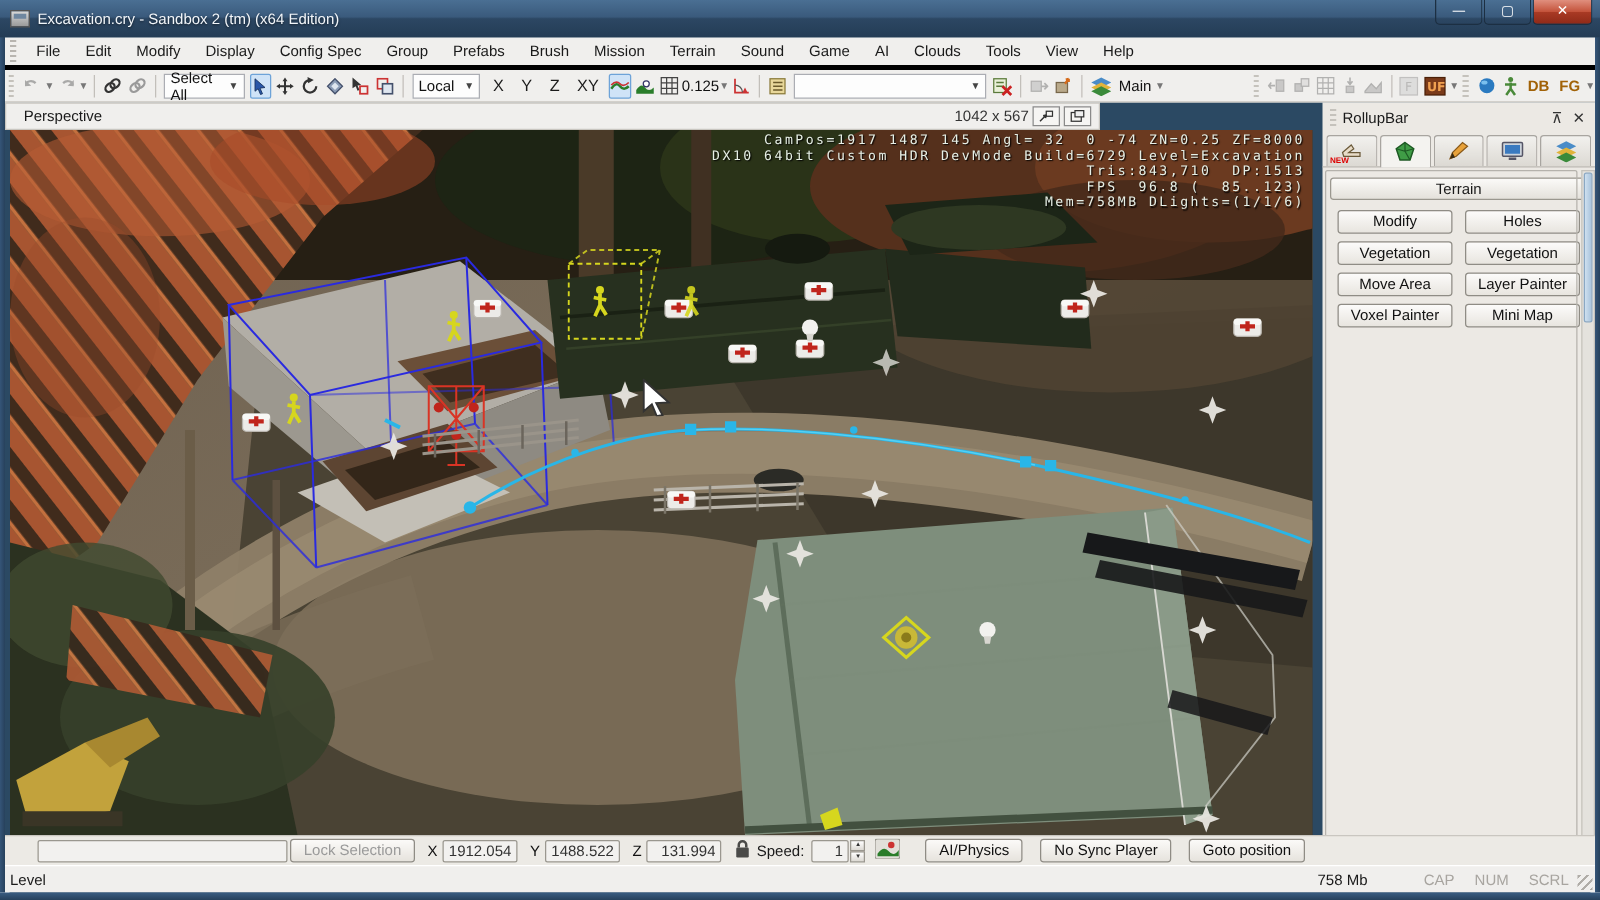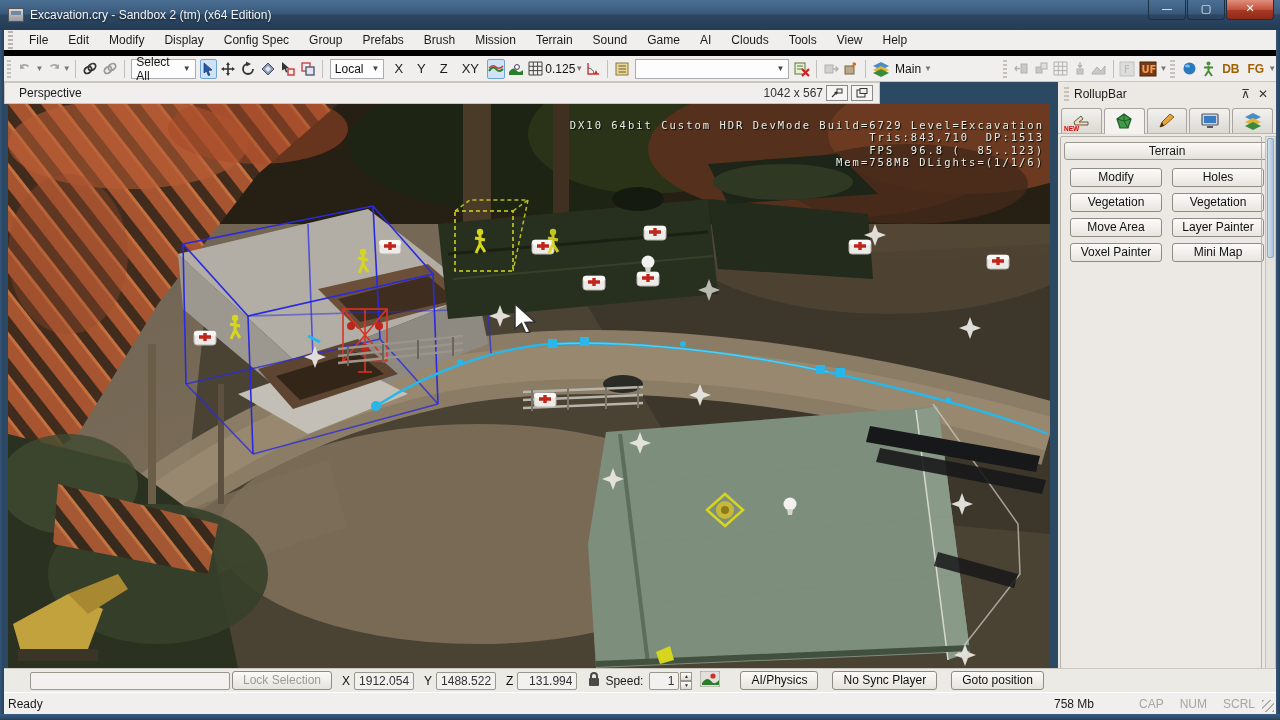--- a/index.html
+++ b/index.html
@@ -16,21 +16,21 @@
   .titlebar .appicon::after { content:""; position:absolute; left:2px; top:2px; right:2px; height:4px; background:#6f87a0; }
   .titlebar .title { font-size:12px; text-shadow:0 1px 2px rgba(0,0,0,.6); }
   .winbtns { position:absolute; right:6px; top:0; display:flex; }
   .winbtn { width:38px; height:20px; border:1px solid #1c2f42; border-top:none; border-radius:0 0 4px 4px;
     background:linear-gradient(#8ea2b5,#5a7289 50%,#41597-0 51%,#3a5068); color:#fff; text-align:center;
     font-size:11px; line-height:18px; margin-left:1px; font-family:"DejaVu Sans",sans-serif; }
   .winbtn.close { width:48px; background:linear-gradient(#e08f7e,#c3523a 50%,#a93a24 51%,#8f2a18); }
 
   
   .menubar { position:absolute; left:4px; top:30px; width:1272px; height:26px; background:#f0efed;
-    border-bottom:6px solid #000000; display:flex; align-items:center; color:#1a1a1a; }
+    border-bottom:4px solid #000000; display:flex; align-items:center; color:#1a1a1a; }
   .menugrip { width:5px; height:18px; margin:0 6px 0 4px;
     background:repeating-linear-gradient(#b8b5b0 0 2px, transparent 2px 4px); }
   .menuitem { padding:4px 10px; cursor:default; }
 
   
   .toolbar { position:absolute; left:4px; top:56px; width:1272px; height:26px; background:#f0efed;
     border-bottom:1px solid #c9c6c0; display:flex; align-items:center; color:#222; }
   .tb-sep { width:1px; height:18px; background:#c2bfba; margin:0 4px; }
   .tb-grip { width:5px; height:18px; margin:0 5px 0 3px;
     background:repeating-linear-gradient(#c5c2bc 0 2px, transparent 2px 4px); }
@@ -569,21 +569,21 @@
 
       <g stroke="#d6d61e" stroke-dasharray="4 3" fill="none" stroke-width="1.5">
         <rect x="447" y="107" width="58" height="60"></rect>
         <path d="M447 107 L462 96 L520 96 L505 107 M520 96 L505 167" opacity=".85"></path>
       </g>
 
       <path d="M648 548 L662 542 L666 556 L652 560 Z" fill="#d6d61e"></path>
       <path d="M300 232 L312 238" stroke="#29b6e8" stroke-width="3"></path>
     </svg>
 
-    <div class="debug"><br><span>DX10 64bit Custom HDR DevMode Build=6729 Level=Excavation</span><br><span>Tris:843,710  DP:1513</span><br><span>FPS  96.8 (  85..123)</span><br><span>Mem=758MB DLights=(1/1/6)</span></div>
+    <div class="debug"><span>CamPos=1917 1487 145 Angl= 32  0 -74 ZN=0.25 ZF=8000</span><br><span>DX10 64bit Custom HDR DevMode Build=6729 Level=Excavation</span><br><span>Tris:843,710  DP:1513</span><br><span>FPS  96.8 (  85..123)</span><br><span>Mem=758MB DLights=(1/1/6)</span></div>
 
     <div class="cursor">
       <svg width="26" height="30" viewBox="0 0 26 30">
           <path d="M2 1 L22 19 L12 19.5 L17 29 L12.5 30 L8.5 20.5 L2 26 Z" fill="#fff" stroke="#333" stroke-width="1.5"></path>
         </svg>
     </div>
   </div>
 
   <div class="rollup">
     <div class="rollup-title">
@@ -671,21 +671,21 @@
           <path d="M2 12 Q7 5 11 10 T19 9 L19 14 L2 14 Z" fill="#2a7d2a"></path>
           <circle cx="13" cy="5" r="2.6" fill="#c33"></circle>
         </svg>
     </span>
     <button class="ctrl-btn" style="margin-left:14px;">AI/Physics</button>
     <button class="ctrl-btn" style="margin-left:14px;">No Sync Player</button>
     <button class="ctrl-btn" style="margin-left:14px;">Goto position</button>
   </div>
 
   <div class="statusbar">
-    <span style="padding-left:4px;">Ready</span>
+    <span style="padding-left:4px;">Level</span>
     <span class="mem">758 Mb</span>
     <span class="keys">
       <span>CAP</span>
       <span>NUM</span>
       <span>SCRL</span>
     </span>
     <span class="grip"></span>
   </div>
 
   <div class="frame-l"></div>

